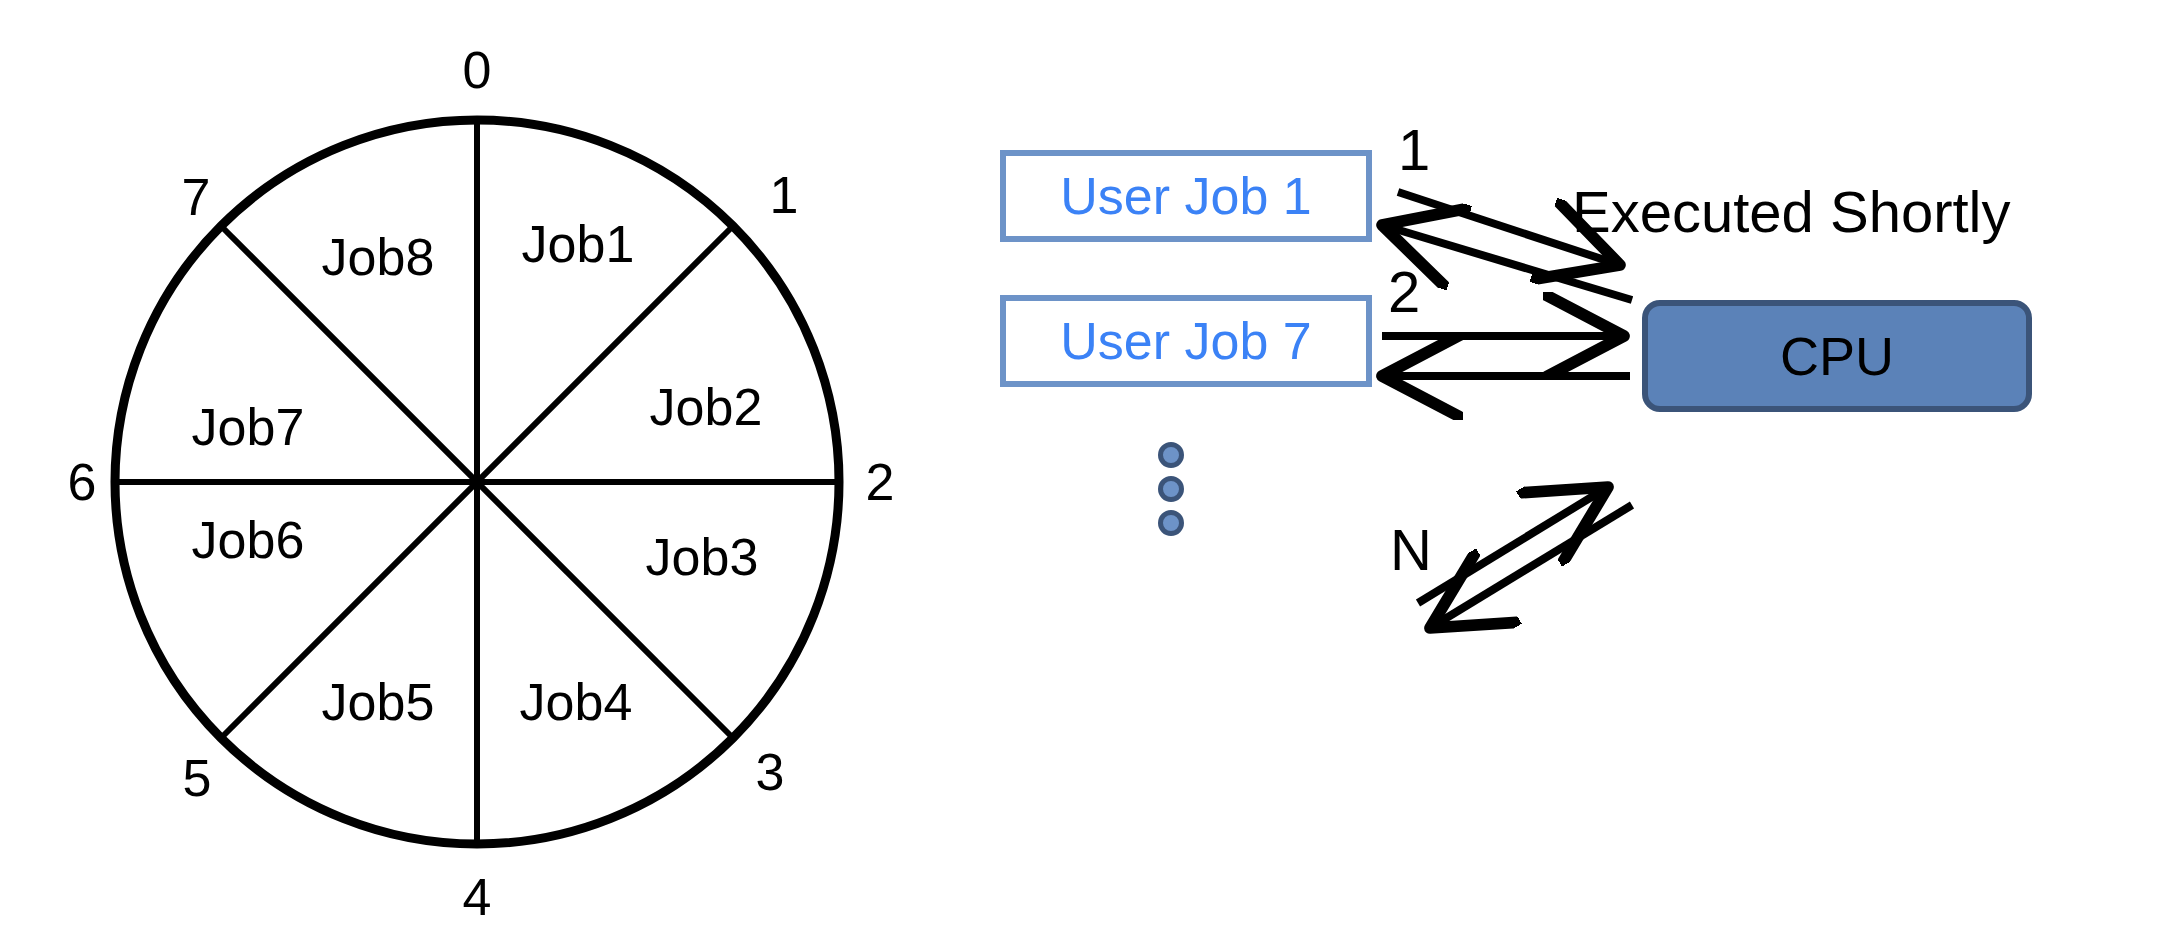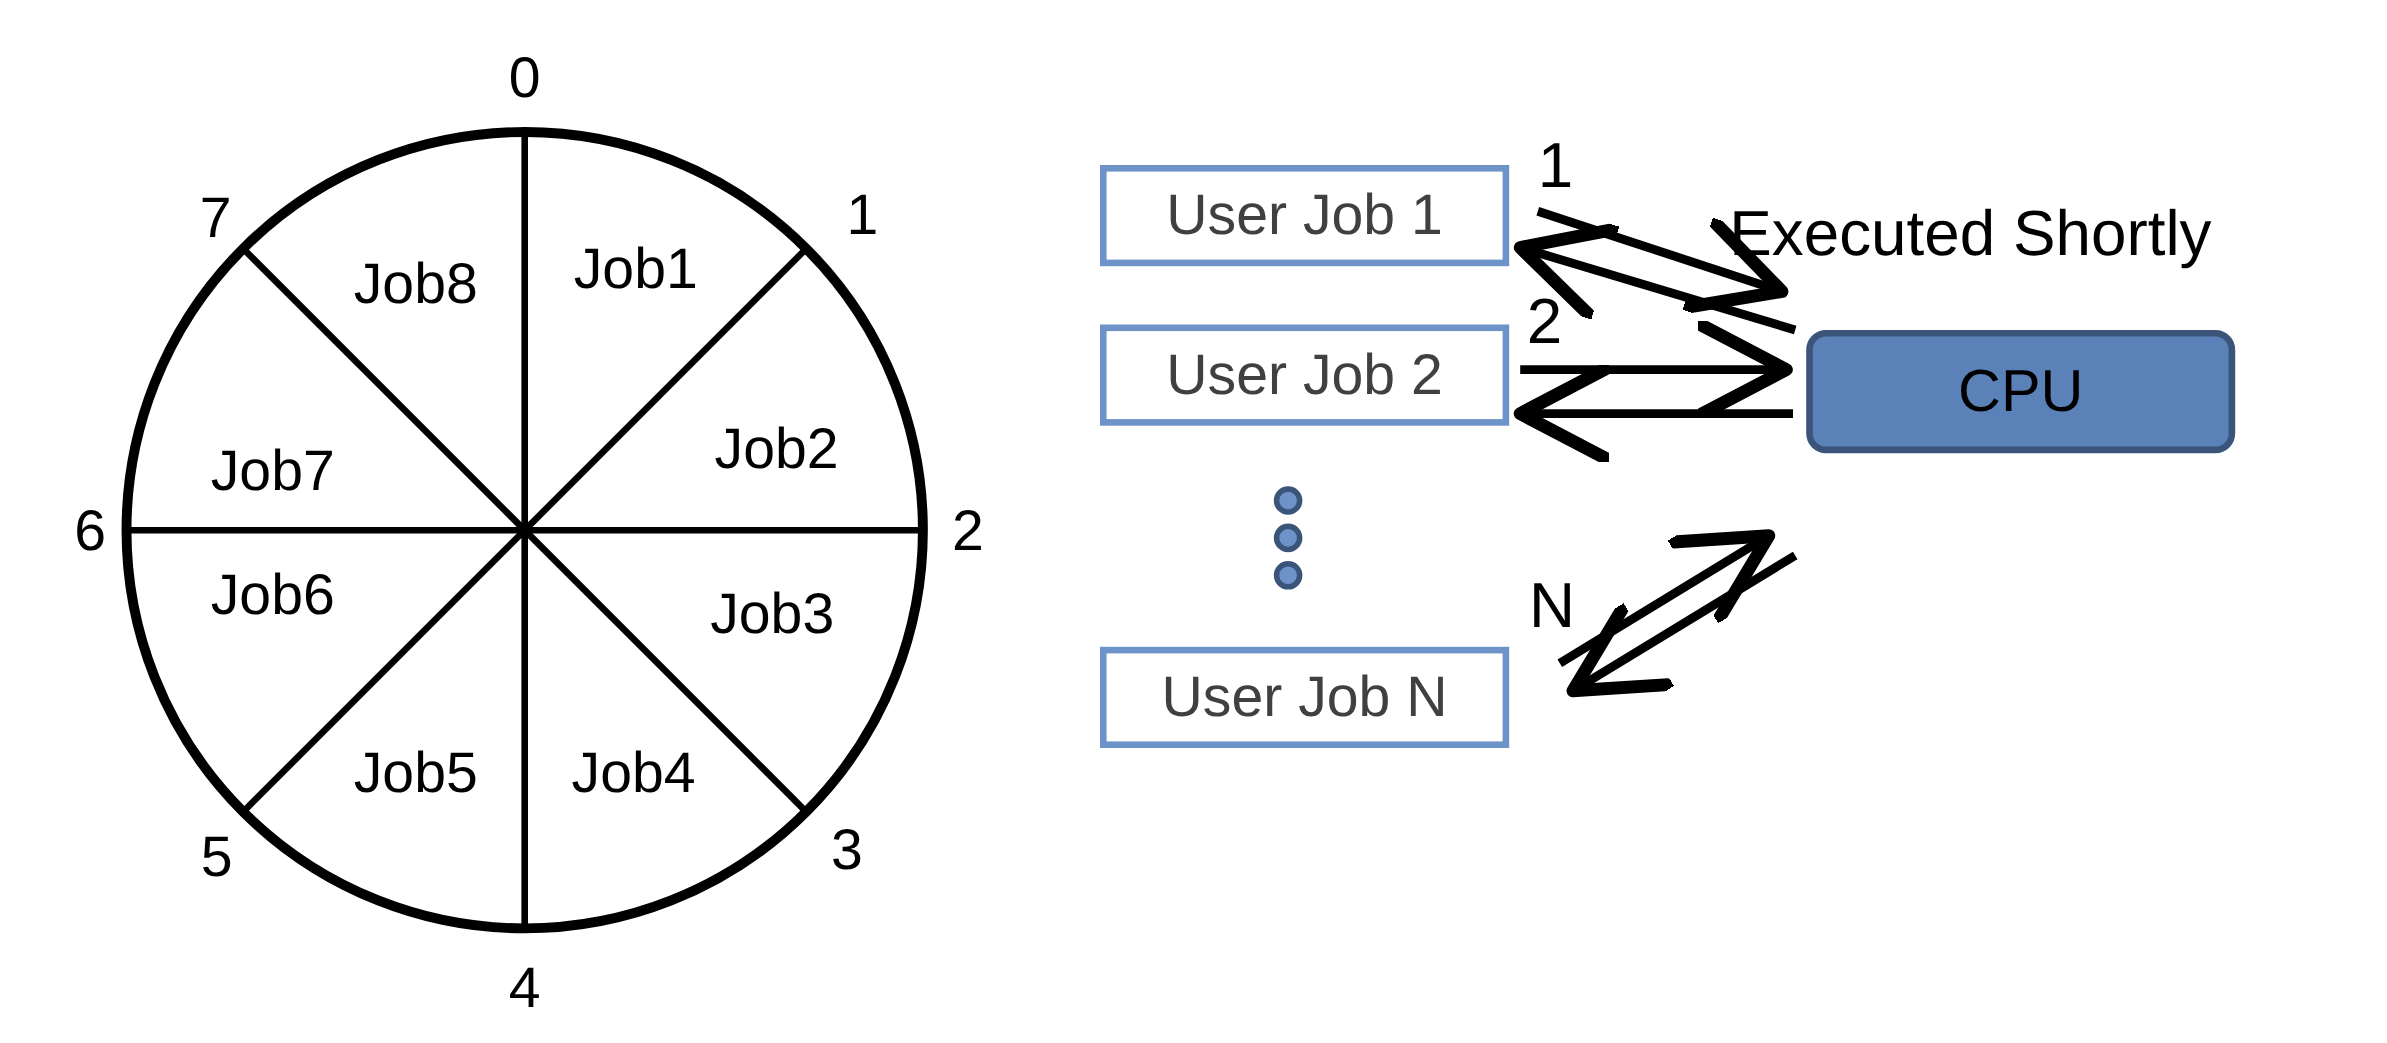--- a/index.html
+++ b/index.html
@@ -49,21 +49,21 @@
     box-sizing: border-box;
     background: #ffffff;
     border: 6px solid #6D93C8;
     display: flex;
     align-items: center;
     justify-content: center;
   }
   .job-box-label {
     font-size: 52px;
     line-height: 1;
-    color: #404040;
+    color: #3b82f6;
     white-space: nowrap;
   }
   .cpu-box {
     position: absolute;
     box-sizing: border-box;
     background: #5B82B8;
     border: 6px solid #3B5479;
     border-radius: 18px;
     display: flex;
     align-items: center;
@@ -157,26 +157,23 @@
     </g>
 
     <text class="svg-label note-label" x="1572" y="232" text-anchor="start">Executed Shortly</text>
   </svg>
 
   <div class="job-box" style="left:1000px; top:150px; width:372px; height:92px;">
     <span class="job-box-label">User Job 1</span>
   </div>
 
   <div class="job-box" style="left:1000px; top:295px; width:372px; height:92px;">
-    <span class="job-box-label">User Job 2</span>
+    <span class="job-box-label">User Job 7</span>
   </div>
 
-  <div class="job-box" style="left:1000px; top:588px; width:372px; height:92px;">
-    <span class="job-box-label">User Job N</span>
-  </div>
 
   <div class="cpu-box" style="left:1642px; top:300px; width:390px; height:112px;">
     <span class="cpu-box-label">CPU</span>
   </div>
 
   <div class="dots" style="left:1158px; top:442px;">
     <span class="dot"></span>
     <span class="dot"></span>
     <span class="dot"></span>
   </div>

